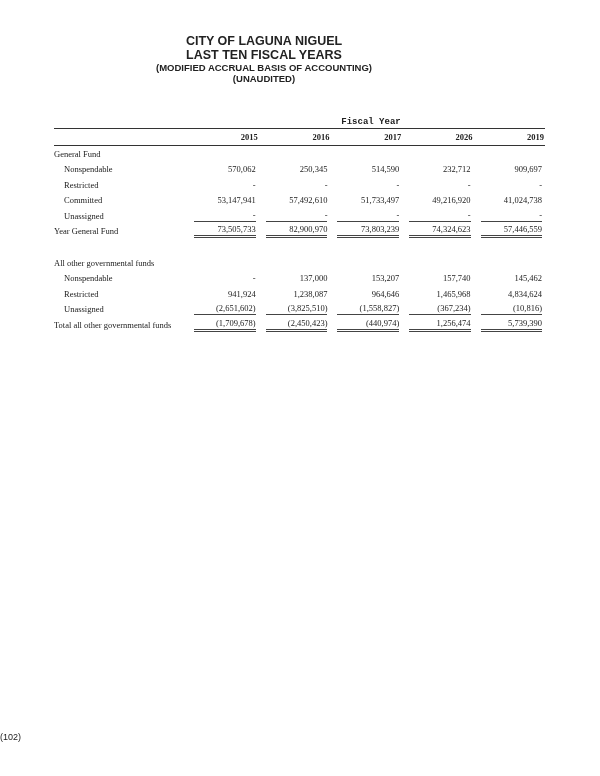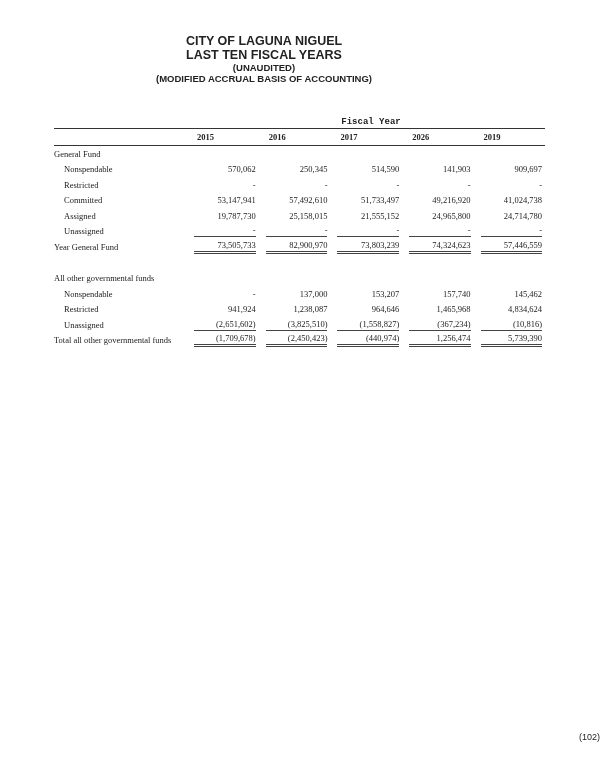--- a/index.html
+++ b/index.html
@@ -7,36 +7,36 @@
     .header { position: absolute; top: 34px; left: 0; width: 528px; text-align: center; font-family: "Liberation Sans", sans-serif; }
     .h1 { font-size: 12.5px; font-weight: bold; line-height: 14px; }
     .h2 { font-size: 9.5px; font-weight: bold; line-height: 11px; }
     .fy-label { position: absolute; top: 117px; left: 340px; width: 62px; text-align: center; font-family: Liberation Mono, monospace; font-size: 9px; font-weight: bold; }
     .table-wrap { position: absolute; top: 128px; left: 54px; width: 491px; font-family: "Liberation Serif", serif; font-size: 8.5px; }
     .top-rule { border-top: 1.5px solid #333; }
     table { border-collapse: collapse; width: 100%; }
     td { padding: 0; height: 15.5px; vertical-align: middle; white-space: nowrap; }
     td.label { width: 130px; }
     td.num { text-align: right; width: 72px; padding-left: 7px; padding-right: 3px; }
-    th { font-weight: bold; text-align: left; height: 14px; padding-left: 10px; }
+    th { font-weight: bold; text-align: right; height: 14px; padding-left: 10px; }
     tr.hdr th { border-bottom: 1.5px solid #333; }
     .indent { padding-left: 10px; }
     td.ul span { display: block; border-bottom: 1px solid #444; padding-bottom: 1px; }
     td.dl span { display: block; border-bottom: 3px double #444; padding-bottom: 1px; }
     .spacer td { height: 16px; }
-    .page-num { position: absolute; top: 732px; left: 0; width: 600px; text-align: right; font-family: "Liberation Sans", sans-serif; font-size: 9px; }
+    .page-num { position: absolute; top: 732px; left: 0; width: 600px; text-align: left; font-family: "Liberation Sans", sans-serif; font-size: 9px; }
   </style>
 </head>
 <body>
 
 <div class="header">
   <div class="h1">CITY OF LAGUNA NIGUEL</div>
   <div class="h1">LAST TEN FISCAL YEARS</div>
+  <div class="h2">(MODIFIED ACCRUAL BASIS OF ACCOUNTING)</div>
   <div class="h2">(UNAUDITED)</div>
-  <div class="h2">(MODIFIED ACCRUAL BASIS OF ACCOUNTING)</div>
 </div>
 
 <div class="fy-label">Fiscal Year</div>
 
 <div class="table-wrap">
   <div class="top-rule"></div>
   <table>
     <tbody>
         <tr class="hdr">
       <th style="text-align:left;padding-left:0"></th>
@@ -53,46 +53,38 @@
           <td></td>
           <td></td>
           <td></td>
           <td></td>
     </tr>
     <tr>
       <td class="label indent">Nonspendable</td>
       <td class="num">570,062</td>
       <td class="num">250,345</td>
       <td class="num">514,590</td>
-      <td class="num">141,903</td>
+      <td class="num">232,712</td>
       <td class="num">909,697</td>
     </tr>
     <tr>
       <td class="label indent">Restricted</td>
       <td class="num">-</td>
       <td class="num">-</td>
       <td class="num">-</td>
       <td class="num">-</td>
       <td class="num">-</td>
     </tr>
     <tr>
       <td class="label indent">Committed</td>
       <td class="num">53,147,941</td>
       <td class="num">57,492,610</td>
       <td class="num">51,733,497</td>
       <td class="num">49,216,920</td>
       <td class="num">41,024,738</td>
-    </tr>
-    <tr>
-      <td class="label indent">Assigned</td>
-      <td class="num">19,787,730</td>
-      <td class="num">25,158,015</td>
-      <td class="num">21,555,152</td>
-      <td class="num">24,965,800</td>
-      <td class="num">24,714,780</td>
     </tr>
     <tr>
       <td class="label indent">Unassigned</td>
       <td class="num ul">
             <span>-</span>
           </td>
       <td class="num ul">
             <span>-</span>
           </td>
       <td class="num ul">

